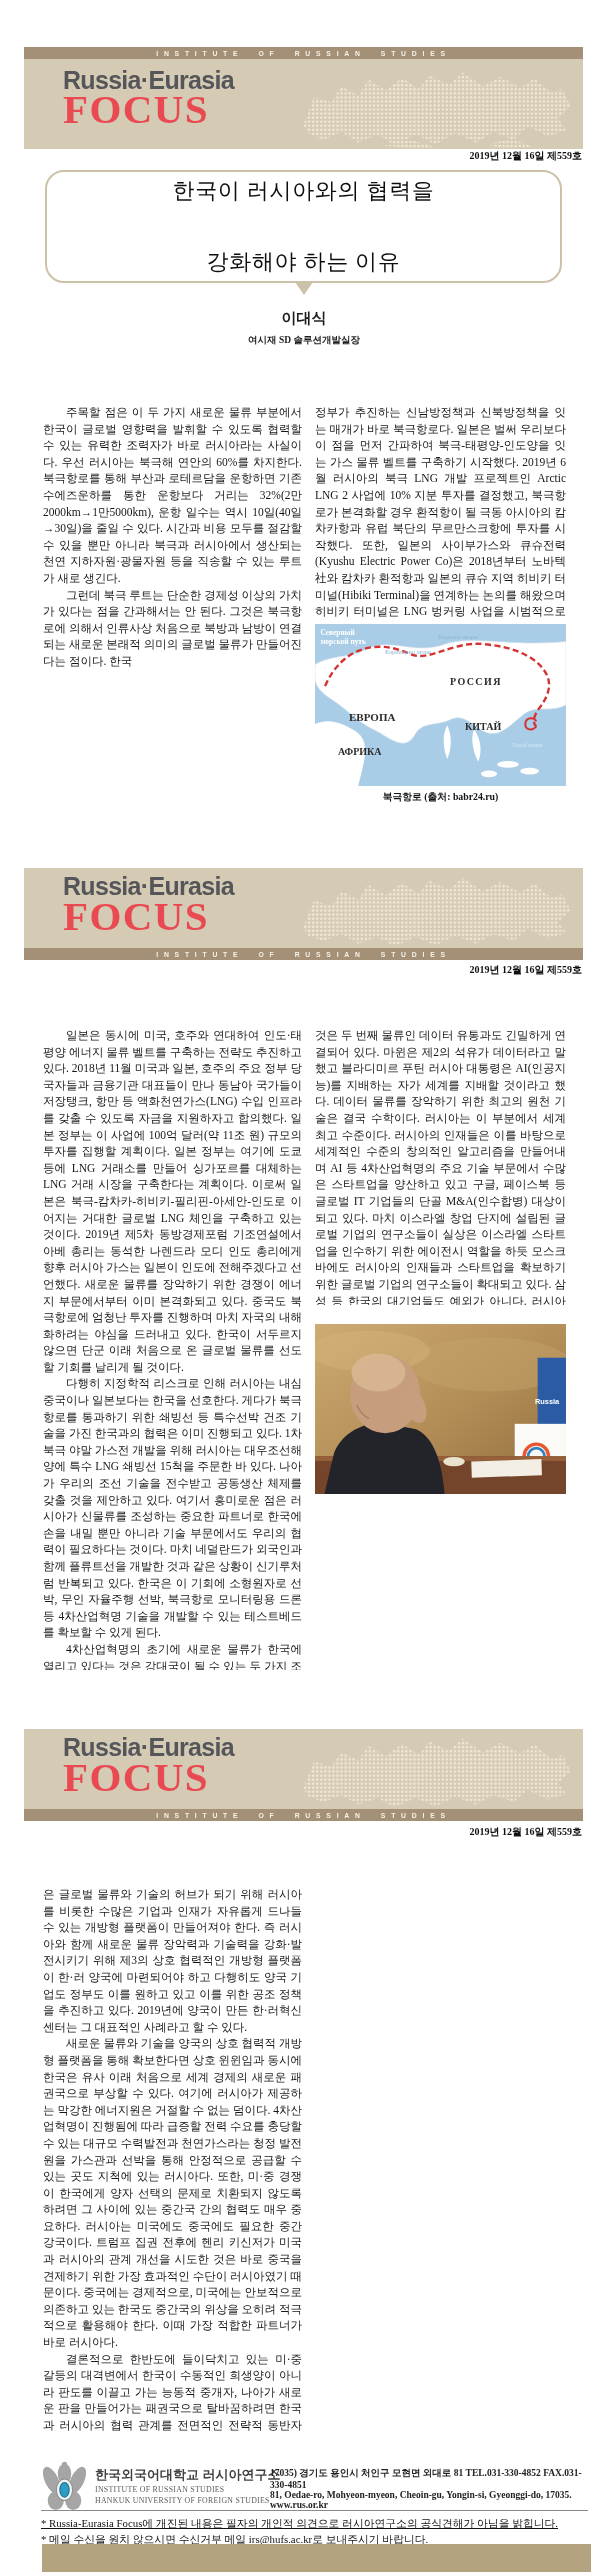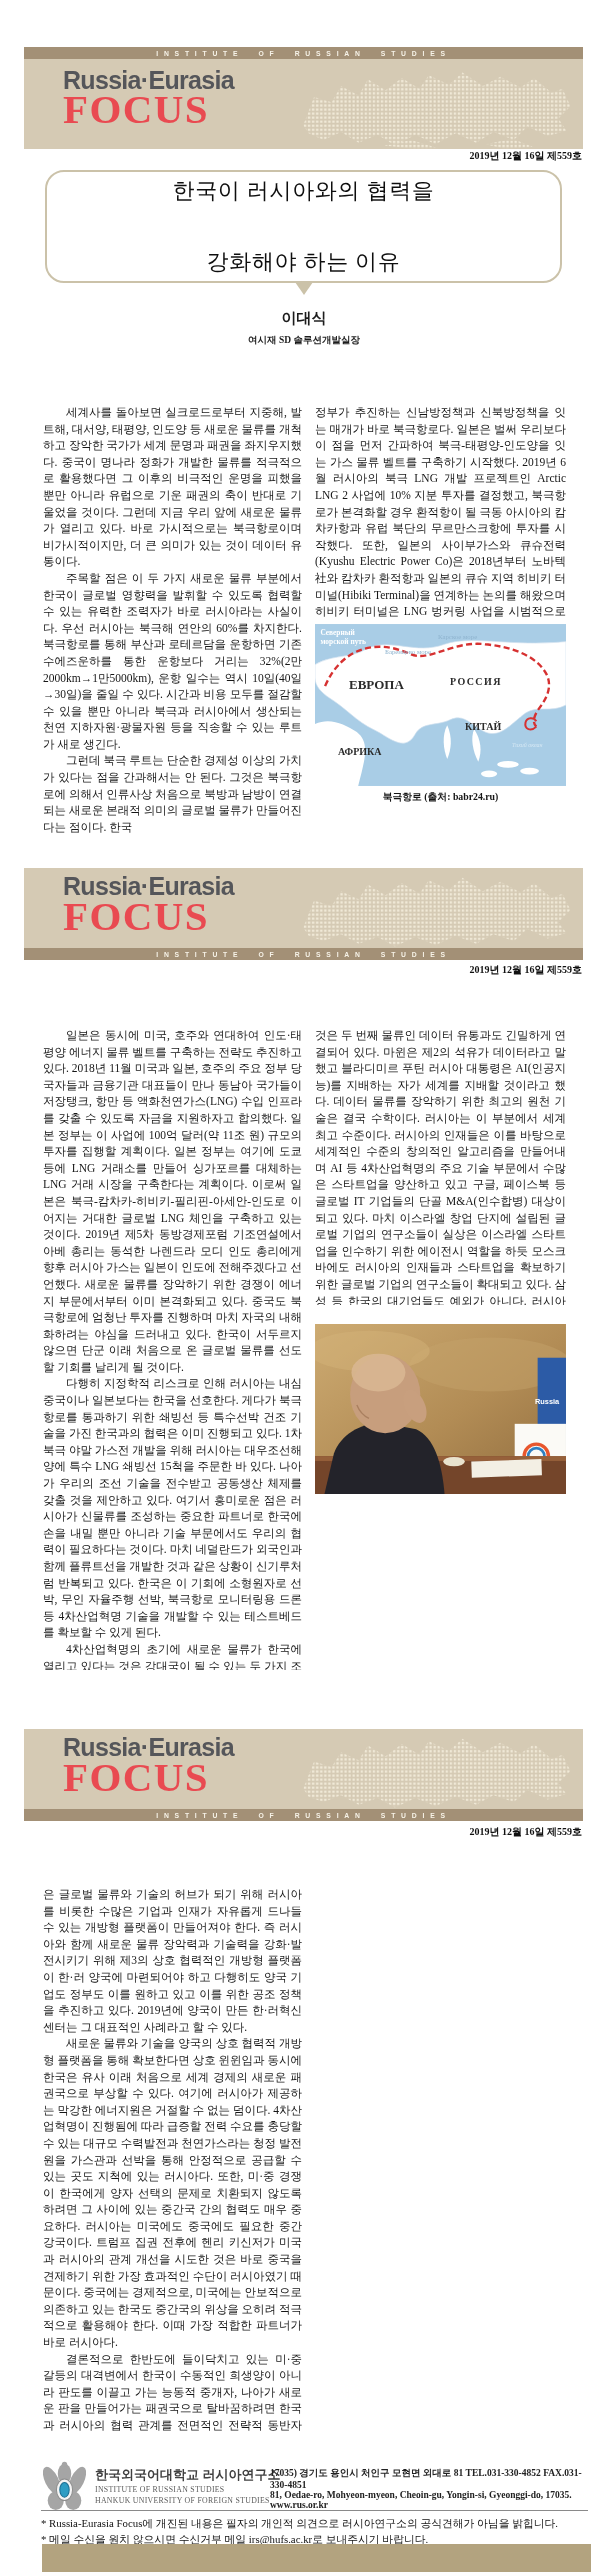--- a/index.html
+++ b/index.html
@@ -91,21 +91,20 @@
   <div class="bubble">
     <div class="t">한국이 러시아와의 협력을</div>
     <div class="t">강화해야 하는 이유</div>
   </div>
   <div class="bubble-tip"></div>
   <div class="author-name">이대식</div>
   <div class="author-title">여시재 SD 솔루션개발실장</div>
 
   <div class="col" style="left:43px;top:404px;width:259px;">
     <div class="clip" style="height:432px;">
-      <p class="ind">세계사를 돌아보면 실크로드로부터 지중해, 발트해, 대서양, 태평양, 인도양 등 새로운 물류를 개척하고 장악한 국가가 세계 문명과 패권을 좌지우지했다. 중국이 명나라 정화가 개발한 물류를 적극적으로 활용했다면 그 이후의 비극적인 운명을 피했을 뿐만 아니라 유럽으로 기운 패권의 축이 반대로 기울었을 것이다. 그런데 지금 우리 앞에 새로운 물류가 열리고 있다. 바로 가시적으로는 북극항로이며 비가시적이지만, 더 큰 의미가 있는 것이 데이터 유통이다.</p>
       <p class="ind">주목할 점은 이 두 가지 새로운 물류 부분에서 한국이 글로벌 영향력을 발휘할 수 있도록 협력할 수 있는 유력한 조력자가 바로 러시아라는 사실이다. 우선 러시아는 북극해 연안의 60%를 차지한다. 북극항로를 통해 부산과 로테르담을 운항하면 기존 수에즈운하를 통한 운항보다 거리는 32%(2만2000km→1만5000km), 운항 일수는 역시 10일(40일→30일)을 줄일 수 있다. 시간과 비용 모두를 절감할 수 있을 뿐만 아니라 북극과 러시아에서 생산되는 천연 지하자원·광물자원 등을 직송할 수 있는 루트가 새로 생긴다.</p>
       <p class="ind">그런데 북극 루트는 단순한 경제성 이상의 가치가 있다는 점을 간과해서는 안 된다. 그것은 북극항로에 의해서 인류사상 처음으로 북방과 남방이 연결되는 새로운 본래적 의미의 글로벌 물류가 만들어진다는 점이다. 한국</p>
     </div>
   </div>
 
   <div class="col" style="left:315px;top:404px;width:251px;">
     <div class="clip" style="height:213px;">
       <p>정부가 추진하는 신남방정책과 신북방정책을 잇는 매개가 바로 북극항로다. 일본은 벌써 우리보다 이 점을 먼저 간파하여 북극-태평양-인도양을 잇는 가스 물류 벨트를 구축하기 시작했다. 2019년 6월 러시아의 북극 LNG 개발 프로젝트인 Arctic LNG 2 사업에 10% 지분 투자를 결정했고, 북극항로가 본격화할 경우 환적항이 될 극동 아시아의 캄차카항과 유럽 북단의 무르만스크항에 투자를 시작했다. 또한, 일본의 사이부가스와 큐슈전력(Kyushu Electric Power Co)은 2018년부터 노바텍社와 캄차카 환적항과 일본의 큐슈 지역 히비키 터미널(Hibiki Terminal)을 연계하는 논의를 해왔으며 히비키 터미널은 LNG 벙커링 사업을 시범적으로 하는 방안도 진행되고 있다.</p>
     </div>
     <figure style="margin-top:6.8px;">
@@ -120,21 +119,21 @@
           <ellipse cx="318" cy="218" rx="14" ry="5" fill="#ffffff"></ellipse>
           <ellipse cx="258" cy="222" rx="12" ry="5" fill="#ffffff"></ellipse>
           <path d="M306,96 C312,112 310,126 304,138 C298,126 298,108 306,96 Z" fill="#ffffff"></path>
           <path d="M15,92 C40,34 92,22 140,44 C168,58 204,24 252,30 C294,34 330,48 344,76 C352,96 342,112 330,128 C324,138 322,146 328,152" fill="none" stroke="#d63131" stroke-width="3.5" stroke-dasharray="9 5"></path>
           <path d="M328,152 C320,160 310,156 312,146 C314,138 324,138 328,144" fill="none" stroke="#d63131" stroke-width="3"></path>
         </svg>
         <div class="maplabel" style="left:5.4px;top:5.4px;width:62px;white-space:normal;color:#ffffff;font-weight:bold;font-size:7.4px;line-height:8.8px;">Северный морской путь</div>
         <div class="maplabel" style="left:70px;top:20px;color:#8fb4cf;font-size:6.8px;">Баренцево море</div>
         <div class="maplabel" style="left:123px;top:5.4px;color:#8fb4cf;font-size:6.8px;">Карское море</div>
         <div class="maplabel" style="left:135px;top:50px;color:#2b2b2b;font-weight:bold;font-size:10px;letter-spacing:1.4px;">РОССИЯ</div>
-        <div class="maplabel" style="left:34px;top:53px;color:#2b2b2b;font-weight:bold;font-size:13px;">ЕВРОПА</div>
+        <div class="maplabel" style="left:34px;top:85px;color:#2b2b2b;font-weight:bold;font-size:11px;">ЕВРОПА</div>
         <div class="maplabel" style="left:150px;top:95px;color:#2b2b2b;font-weight:bold;font-size:10px;">КИТАЙ</div>
         <div class="maplabel" style="left:23px;top:120px;color:#2b2b2b;font-weight:bold;font-size:10px;">АФРИКА</div>
         <div class="maplabel" style="left:197px;top:113px;color:#d6e8f4;font-style:italic;font-size:6px;">Тихий океан</div>
       </div>
       <figcaption class="figcap">북극항로 (출처: babr24.ru)</figcaption>
     </figure>
   </div>
 
   <div class="mast-main" style="top:868px;height:80px;">
     <div class="brand" style="top:5.4px;">
@@ -238,18 +237,18 @@
     </g>
     <ellipse cx="32" cy="44" rx="12" ry="16" fill="#f4f4f4" stroke="#8d8d8d" stroke-width="1.5"></ellipse>
     <ellipse cx="32" cy="44" rx="7" ry="11" fill="#2e9dc4" stroke="#1b6e92" stroke-width="1.5"></ellipse>
   </svg>
   <div class="footer-orgkr">한국외국어대학교 러시아연구소</div>
   <div class="footer-orgen" style="top:2485px;">INSTITUTE OF RUSSIAN STUDIES</div>
   <div class="footer-orgen" style="top:2496px;">HANKUK UNIVERSITY OF FOREIGN STUDIES</div>
   <div class="footer-addr" style="top:2467px;">17035) 경기도 용인시 처인구 모현면 외대로 81   TEL.031-330-4852   FAX.031-330-4851</div>
   <div class="footer-addr" style="top:2490px;">81, Oedae-ro, Mohyeon-myeon, Cheoin-gu, Yongin-si, Gyeonggi-do, 17035.  www.rus.or.kr</div>
   <div class="footer-rule"></div>
-  <div class="footer-note" style="top:2517px;">* Russia-Eurasia Focus에 개진된 내용은 필자의 개인적 의견으로 러시아연구소의 공식견해가 아님을 밝힙니다.</div>
+  <div class="footer-note" style="top:2517px;text-decoration:underline;">* Russia-Eurasia Focus에 개진된 내용은 필자의 개인적 의견으로 러시아연구소의 공식견해가 아님을 밝힙니다.</div>
   <div class="footer-note" style="top:2533px;">* 메일 수신을 원치 않으시면 수신거부 메일 irs@hufs.ac.kr로 보내주시기 바랍니다.</div>
   <div class="footer-bar"></div>
 
 </div>
 
 
 </body></html>

